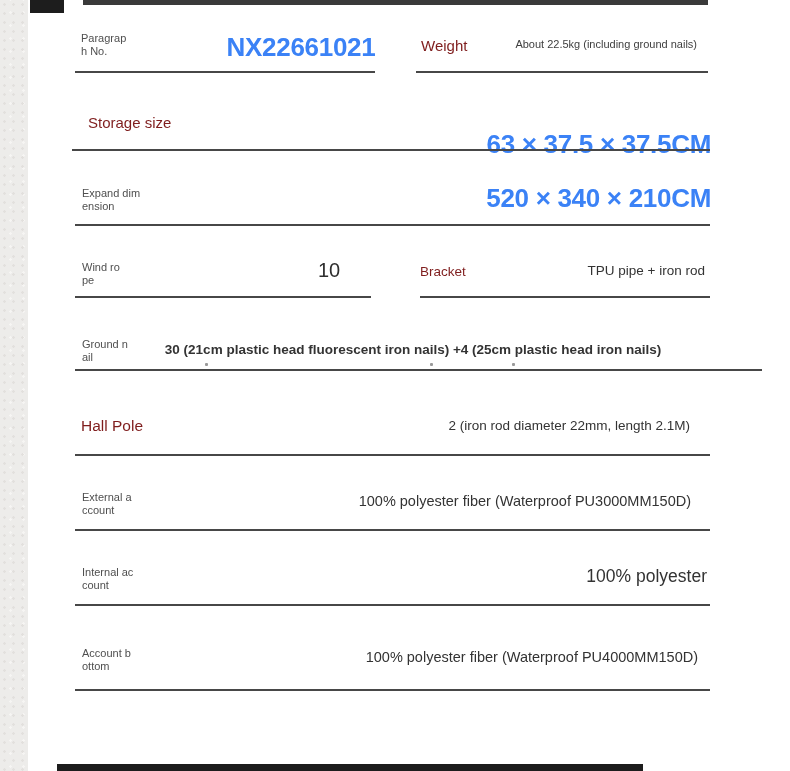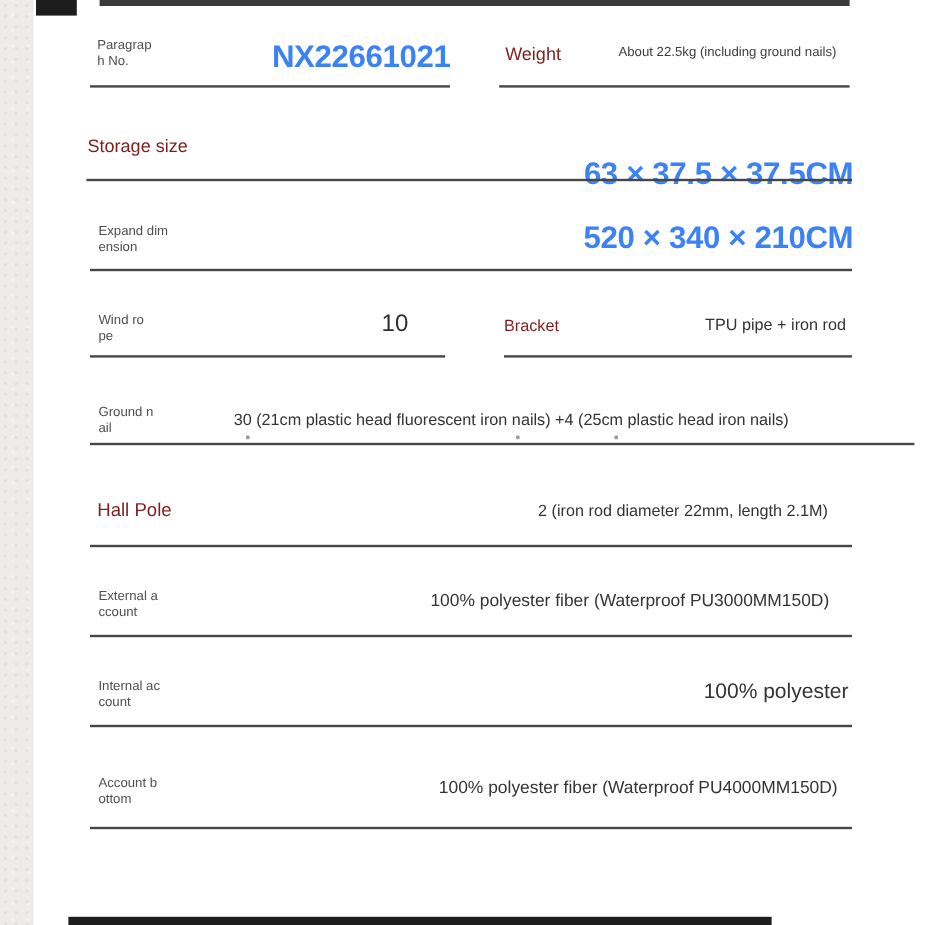--- a/index.html
+++ b/index.html
@@ -49,37 +49,37 @@
     <div class="bar" style="left:55px;top:0;width:625px;height:5px;background:#3a3a3a;"></div>
     <div class="bar" style="left:29px;top:764px;width:586px;height:7px;"></div>
 
     <div class="lbl-sm" style="left:53px;top:32px;width:46px;">Paragraph No.</div>
     <div class="val-big val-ctr" style="left:173px;top:32px;width:200px;">NX22661021</div>
     <div class="lbl-md" style="left:393px;top:37px;">Weight</div>
     <div class="val-md val-rt" style="left:422px;top:38px;width:247px;font-size:11px;color:#3e3e3e;">About 22.5kg (including ground nails)</div>
     <div class="rule" style="left:47px;top:71px;width:300px;"></div>
     <div class="rule" style="left:388px;top:71px;width:292px;"></div>
 
-    <div class="lbl-md" style="left:45px;top:114px;">Storage size</div>
+    <div class="lbl-md" style="left:60px;top:114px;">Storage size</div>
     <div class="val-big val-rt" style="left:372px;top:107px;width:311px;margin-top:22px;">63 × 37.5 × 37.5CM</div>
     <div class="rule" style="left:44px;top:149px;width:638px;"></div>
 
     <div class="lbl-sm" style="left:54px;top:187px;width:60px;">Expand dimension</div>
     <div class="val-big val-rt" style="left:372px;top:183px;width:311px;">520 × 340 × 210CM</div>
     <div class="rule" style="left:47px;top:224px;width:635px;"></div>
 
     <div class="lbl-sm" style="left:54px;top:261px;width:40px;">Wind rope</div>
     <div class="val-md" style="left:290px;top:259px;font-size:20px;color:#2f2f2f;">10</div>
     <div class="lbl-md" style="left:392px;top:264px;font-size:13.5px;">Bracket</div>
     <div class="val-md val-rt" style="left:472px;top:263px;width:205px;">TPU pipe + iron rod</div>
     <div class="rule" style="left:47px;top:296px;width:296px;"></div>
     <div class="rule" style="left:392px;top:296px;width:290px;"></div>
 
     <div class="lbl-sm" style="left:54px;top:338px;width:48px;">Ground nail</div>
-    <div class="val-md val-ctr" style="left:125px;top:342px;width:546px;">30 (21cm plastic head fluorescent iron nails) +4 (25cm plastic head iron nails)</div>
+    <div class="val-md val-ctr" style="left:112px;top:342px;width:546px;font-weight:bold;">30 (21cm plastic head fluorescent iron nails) +4 (25cm plastic head iron nails)</div>
     <span class="clipmark" style="left:177px;top:363px;"></span>
     <span class="clipmark" style="left:402px;top:363px;"></span>
     <span class="clipmark" style="left:484px;top:363px;"></span>
     <div class="rule" style="left:47px;top:369px;width:687px;"></div>
 
     <div class="lbl-md" style="left:53px;top:417px;font-size:15.5px;">Hall Pole</div>
     <div class="val-md val-rt" style="left:352px;top:418px;width:310px;">2 (iron rod diameter 22mm, length 2.1M)</div>
     <div class="rule" style="left:47px;top:454px;width:635px;"></div>
 
     <div class="lbl-sm" style="left:54px;top:491px;width:54px;">External account</div>

